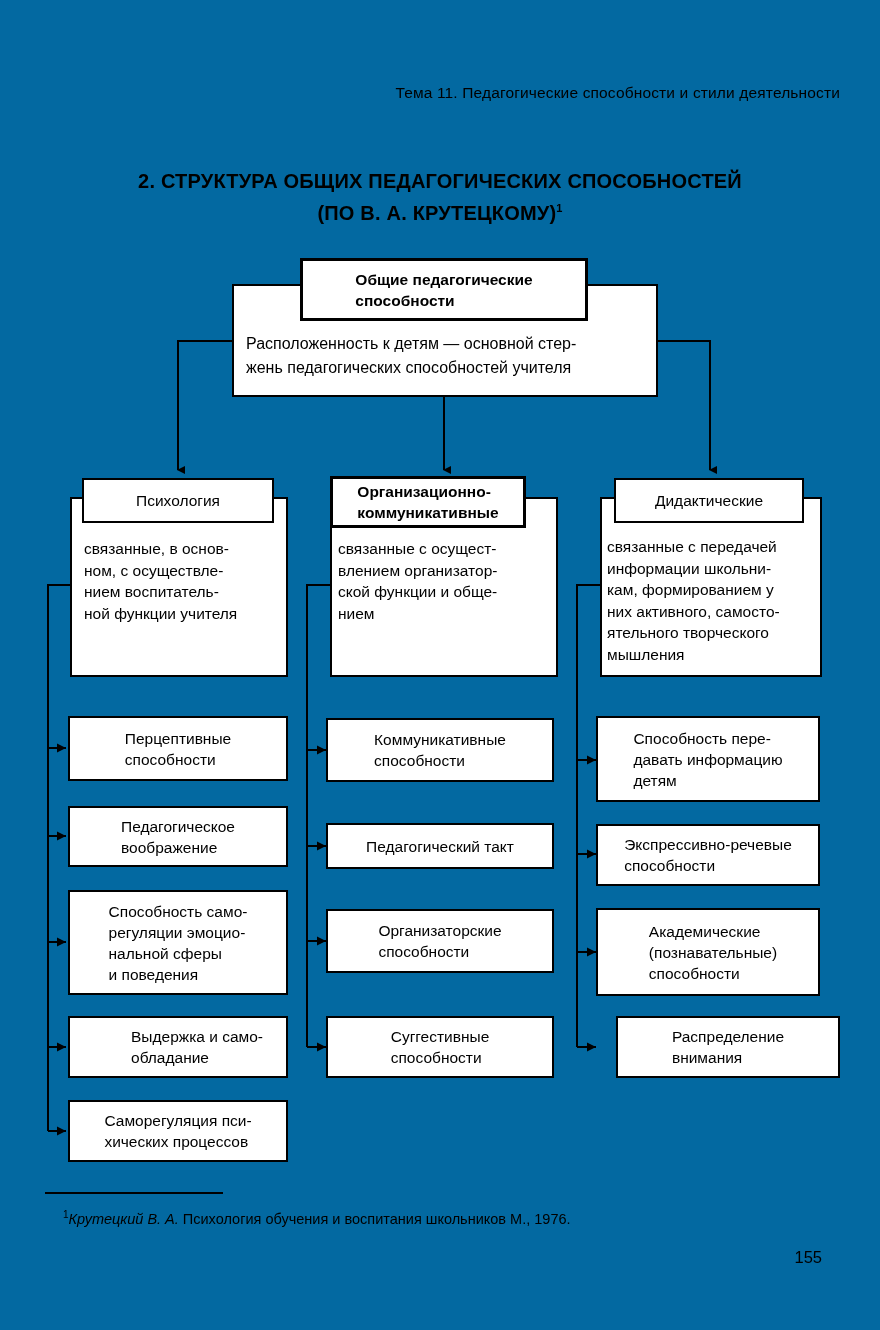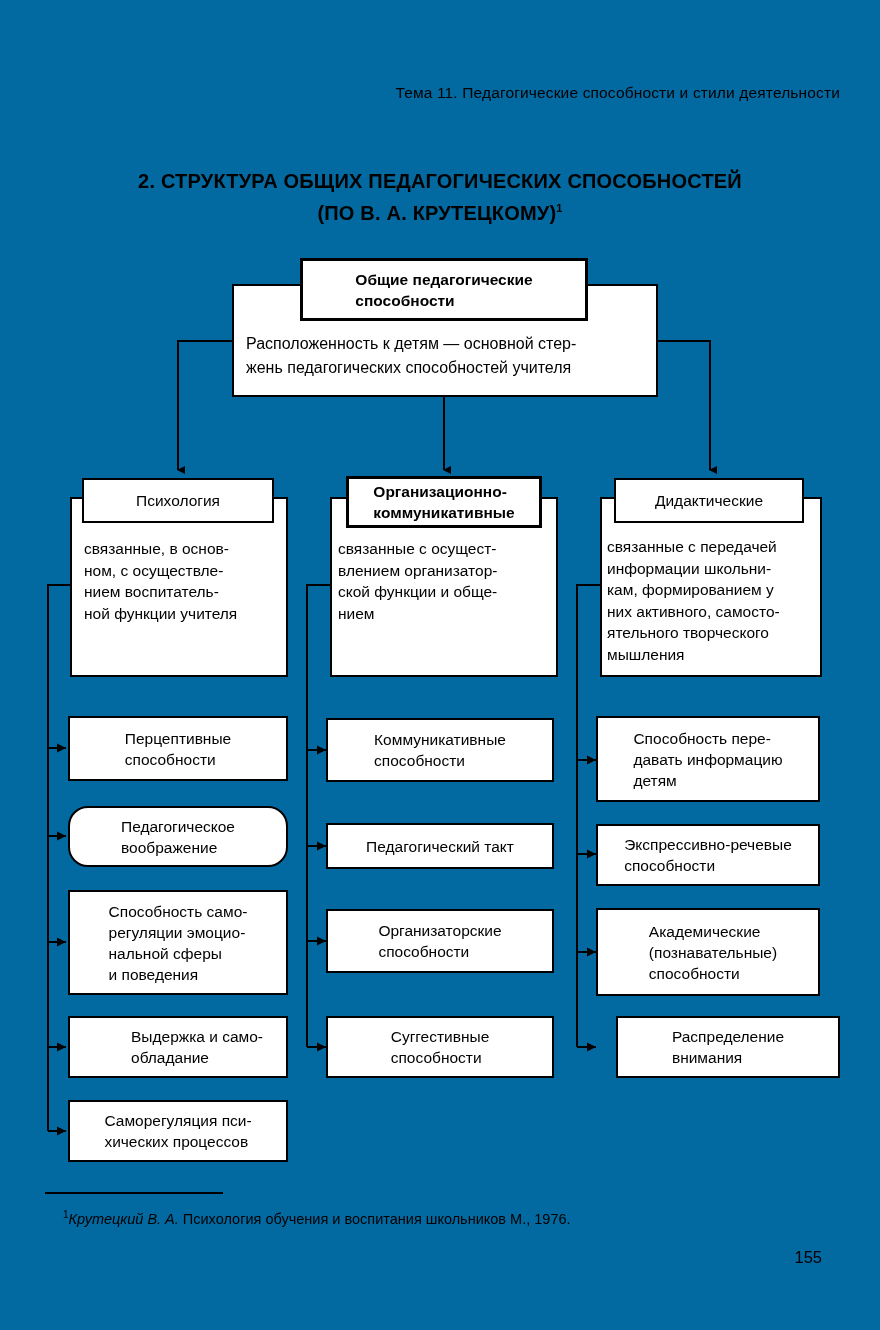--- a/index.html
+++ b/index.html
@@ -222,41 +222,41 @@
     </div>
     <div class="group-desc" style="left:84px; top:538px; width:200px;">связанные, в основ-
 ном, с осуществле-
 нием воспитатель-
 ной функции учителя</div>
 
     <div class="node" style="left:68px; top:716px; width:220px; height:65px;">
       <span class="txt">Перцептивные
 способности</span>
     </div>
-    <div class="node" style="left:68px; top:806px; width:220px; height:61px;border-radius:20px;">
+    <div class="node" style="left:68px; top:806px; width:220px; height:61px;">
       <span class="txt">Педагогическое
 воображение</span>
     </div>
     <div class="node" style="left:68px; top:890px; width:220px; height:105px;">
       <span class="txt">Способность само-
 регуляции эмоцио-
 нальной сферы
 и поведения</span>
     </div>
     <div class="node" style="left:68px; top:1016px; width:220px; height:62px;padding-left:44px;">
       <span class="txt">Выдержка и само-
 обладание</span>
     </div>
     <div class="node" style="left:68px; top:1100px; width:220px; height:62px;">
       <span class="txt">Саморегуляция пси-
 хических процессов</span>
     </div>
 
     <div class="group-box" style="left:330px; top:497px; width:228px; height:180px;"></div>
-    <div class="node node-bold" style="left:346px; top:476px; width:196px; height:52px;">
+    <div class="node node-bold" style="left:330px; top:476px; width:196px; height:52px;">
       <span class="txt">Организационно-
 коммуникативные</span>
     </div>
     <div class="group-desc" style="left:338px; top:538px; width:214px;">связанные с осущест-
 влением организатор-
 ской функции и обще-
 нием</div>
 
     <div class="node" style="left:326px; top:718px; width:228px; height:64px;">
       <span class="txt">Коммуникативные

